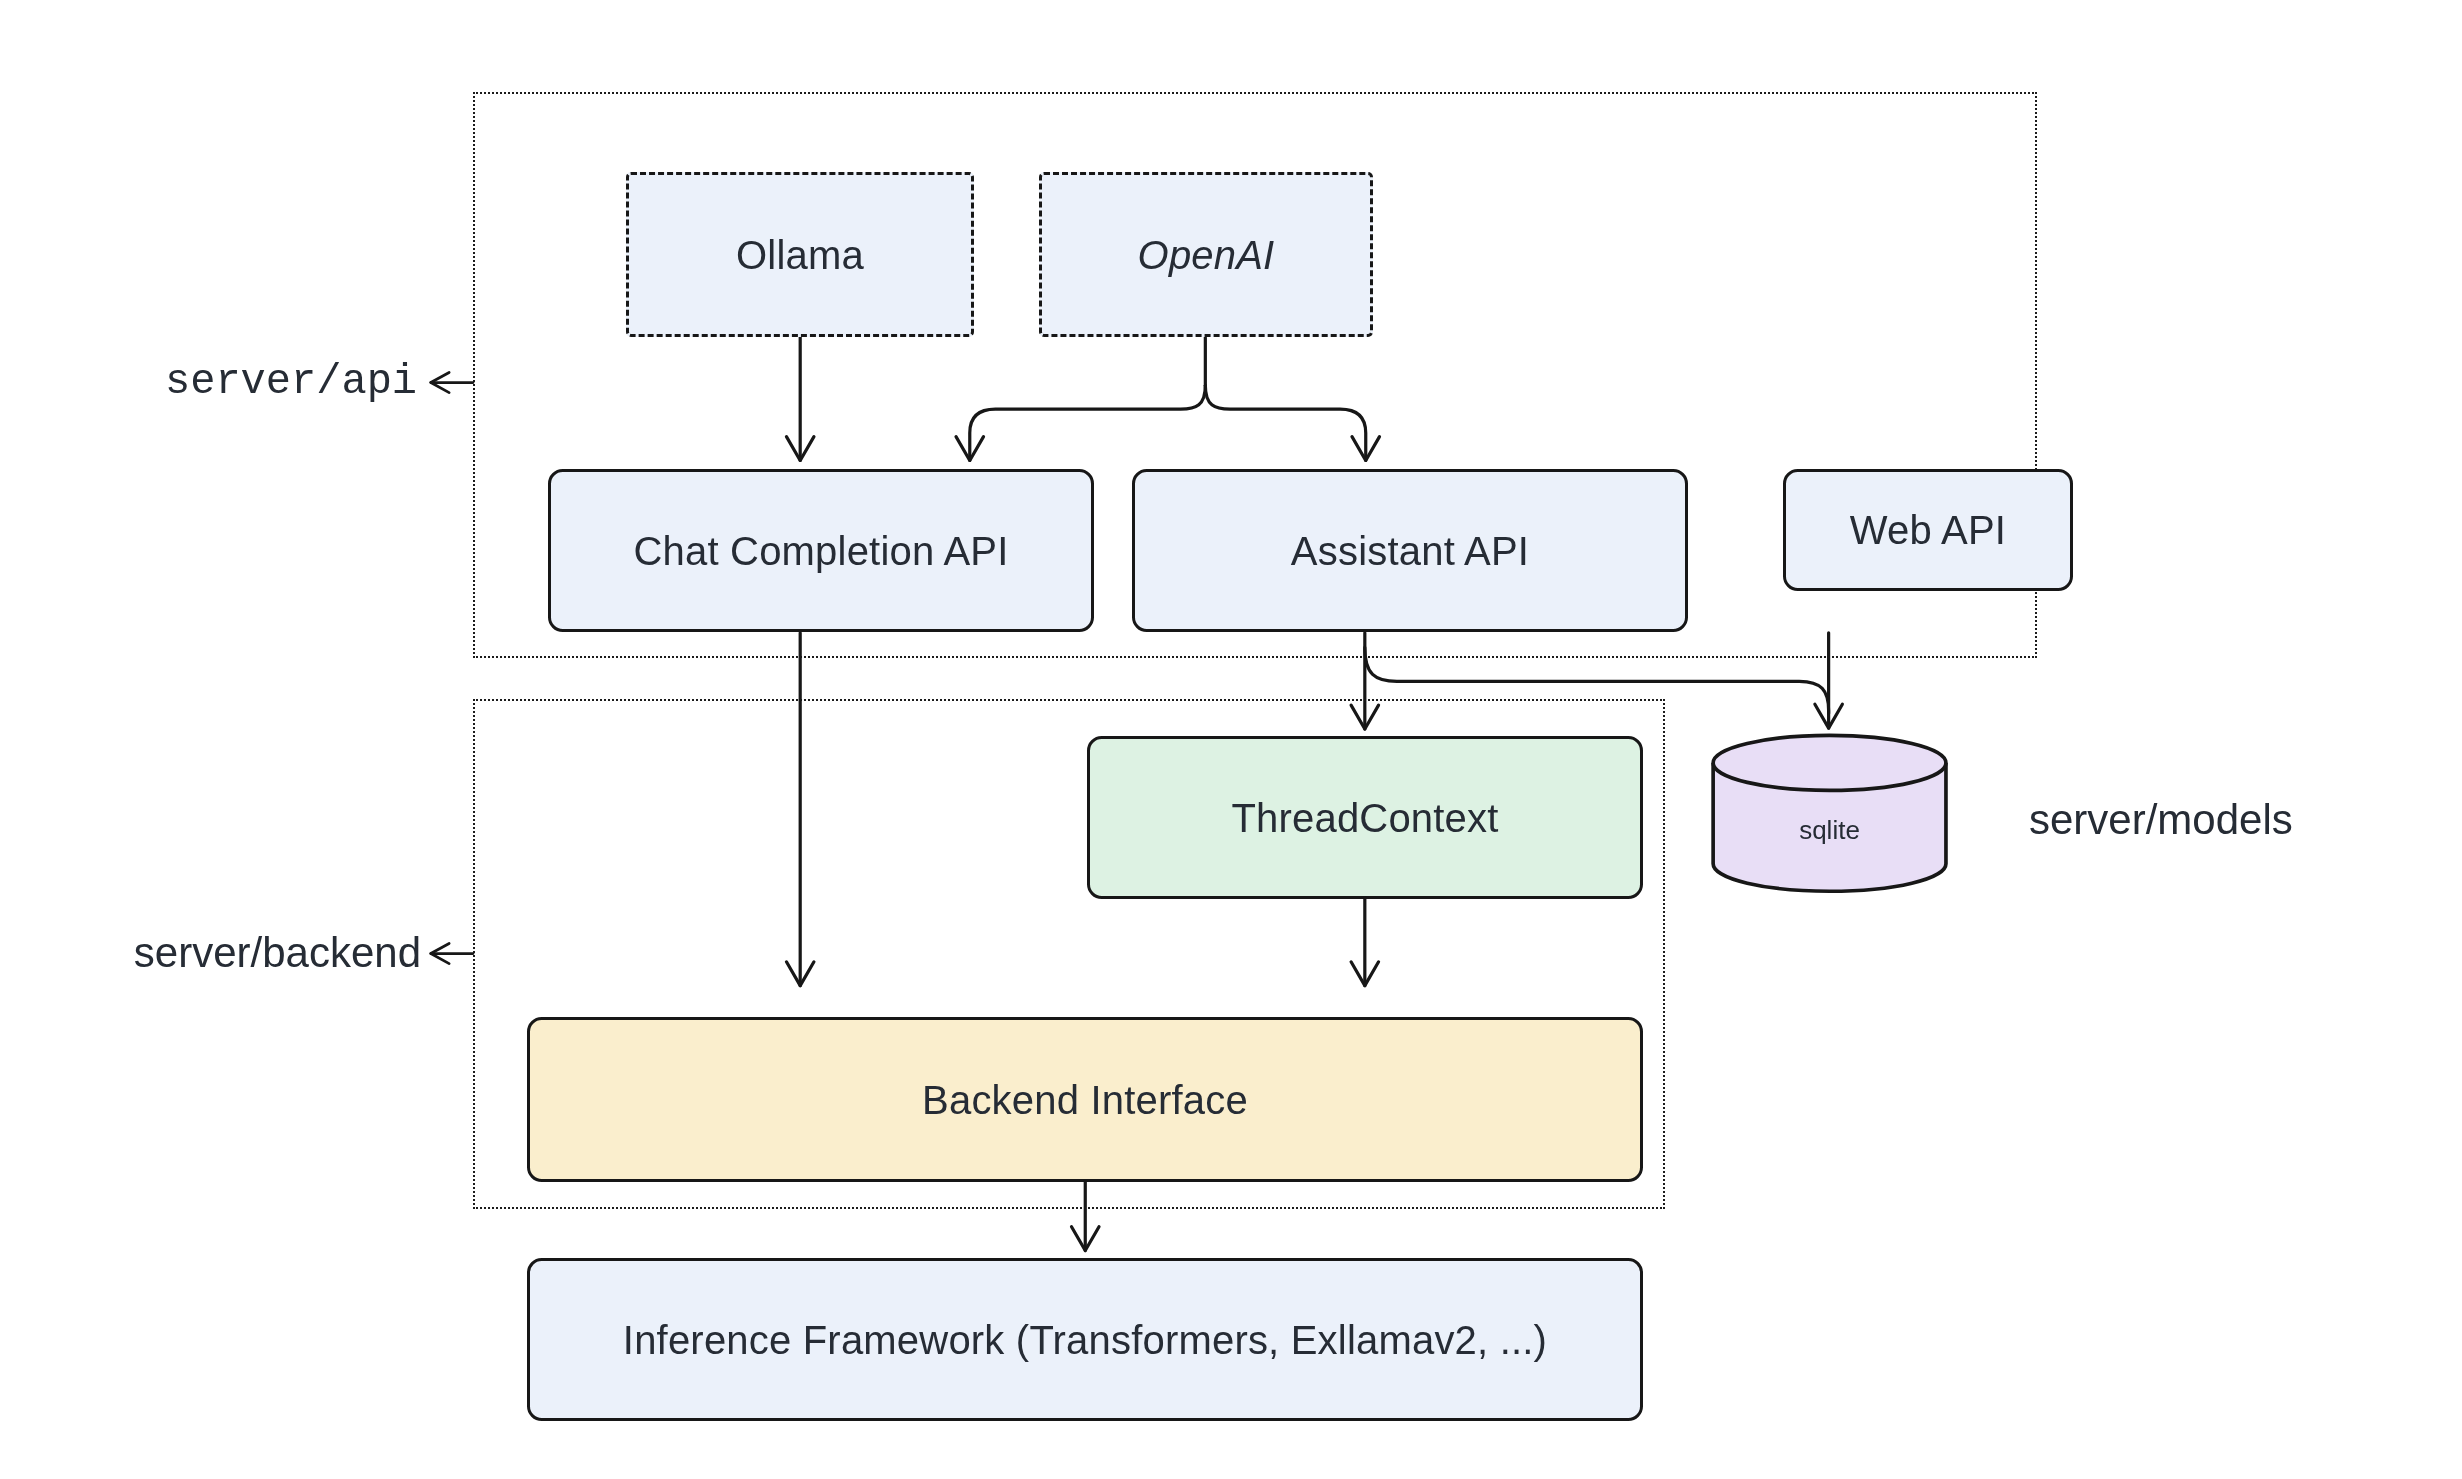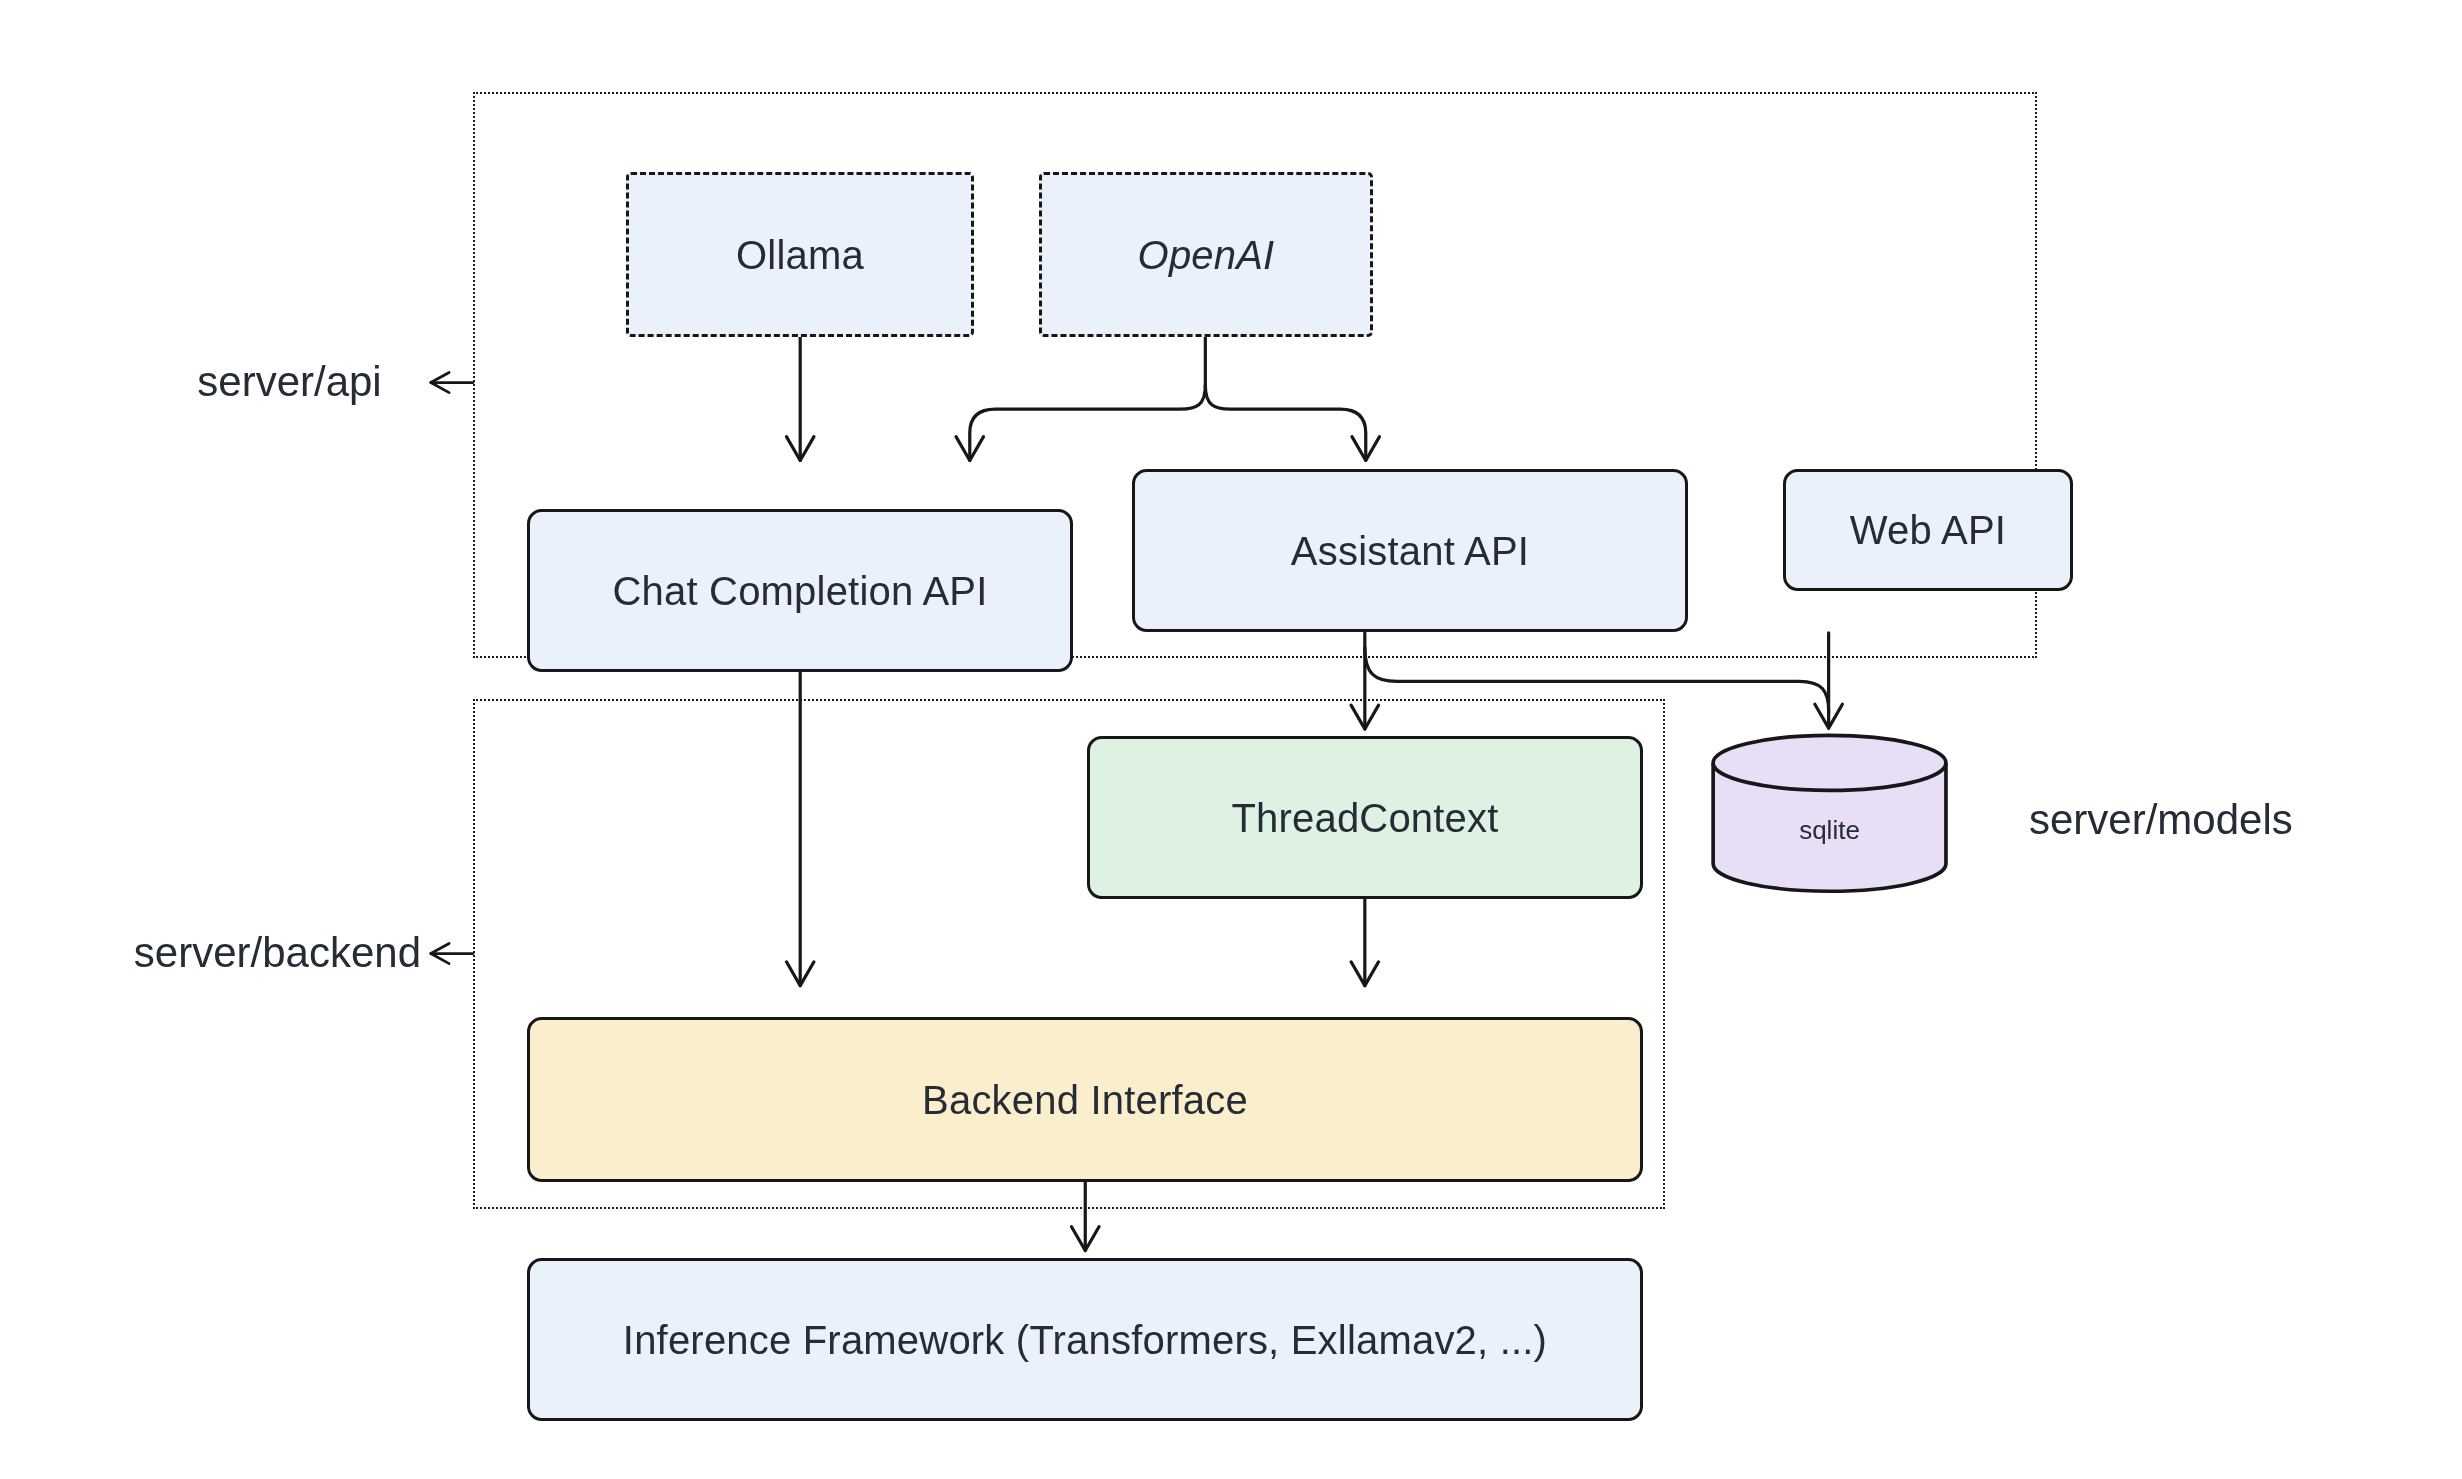--- a/index.html
+++ b/index.html
@@ -92,21 +92,21 @@
   </svg>
 
   <div class="node dashed fill-blue" style="left:626px;top:172px;width:348px;height:165px;">
     <span>Ollama</span>
   </div>
 
   <div class="node dashed fill-blue" style="left:1039px;top:172px;width:334px;height:165px;font-style:italic;">
     <span>OpenAI</span>
   </div>
 
-  <div class="node fill-blue" style="left:527px;top:469px;width:546px;height:163px;margin-top:40px;">
+  <div class="node fill-blue" style="left:548px;top:469px;width:546px;height:163px;">
     <span>Chat Completion API</span>
   </div>
 
   <div class="node fill-blue" style="left:1087px;top:469px;width:556px;height:163px;margin-left:45px;">
     <span>Assistant API</span>
   </div>
 
   <div class="node fill-blue" style="left:1767px;top:469px;width:290px;height:122px;margin-left:16px;">
     <span>Web API</span>
   </div>
@@ -120,21 +120,21 @@
   </div>
 
   <div class="node fill-blue" style="left:527px;top:1258px;width:1116px;height:163px;">
     <span>Inference Framework (Transformers, Exllamav2, ...)</span>
   </div>
 
   <div class="cyl-label" style="left:1713px;top:798px;width:233px;height:64px;">
     <span>sqlite</span>
   </div>
 
-  <div class="side-label" style="left:165px;top:358px;width:249px;text-align:center;">
+  <div class="side-label" style="left:165px;top:358px;width:249px;text-align:left;font-family:Liberation Mono, monospace;">
     <span>server/api</span>
   </div>
 
   <div class="side-label" style="left:89px;top:929px;width:332px;text-align:right;">
     <span>server/backend</span>
   </div>
 
   <div class="side-label" style="left:2029px;top:796px;width:385px;text-align:left;">
     <span>server/models</span>
   </div>

